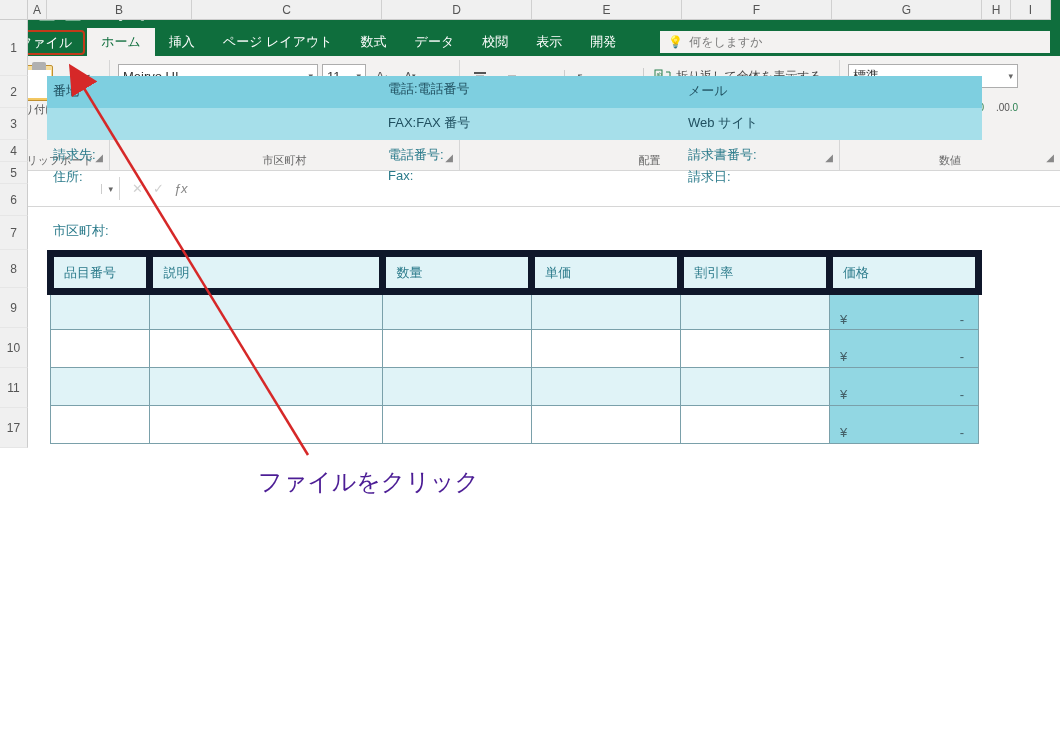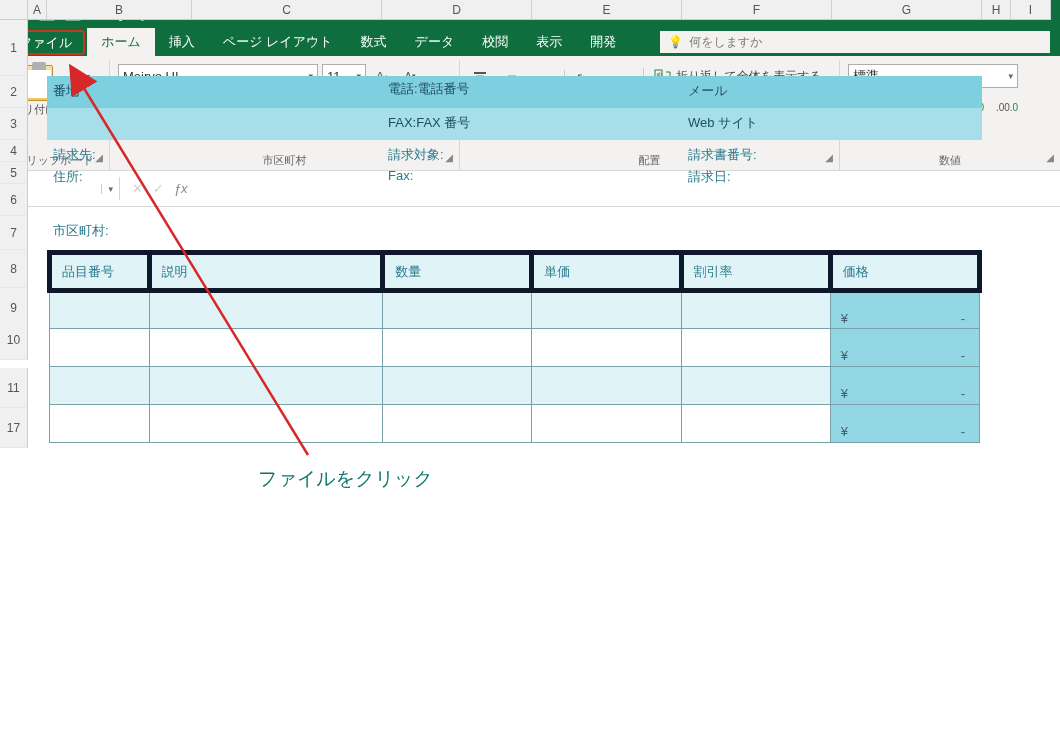--- a/index.html
+++ b/index.html
@@ -57,29 +57,29 @@
 
 
 .company-banner { position: absolute; background: #2a6b7a; color: #fff; font-size: 26px; font-weight: bold; display: flex; align-items: center; padding-left: 28px; }
 .info-row { position: absolute; font-size: 13px; color: #205060; }
 .info-bg1 { background: #7ecfe0; }
 .info-bg2 { background: #a6dfea; }
 .label-teal { color: #2a7a8a; }
 
 .inv-table { position: absolute; border-collapse: collapse; }
 .inv-table td { border: 1px solid #7aa0aa; padding: 0 10px; font-size: 13px; height: 38px; }
-.inv-table .hdr td { background: #e0f3f7; color: #2a7a8a; font-weight: normal; border: 5px solid #0f172a; }
+.inv-table .hdr td { background: #e0f3f7; color: #2a7a8a; font-weight: normal; border: 7px solid #0f172a; }
 .inv-table .odd td { background: #e0f3f7; }
 .inv-table .even td { background: #fff; }
 .inv-table .price { background: #92d7e3 !important; color: #446068; position: relative; }
 .inv-table .price .yen { position: absolute; left: 10px; }
 .inv-table .price .dash { position: absolute; right: 14px; }
 
 
-.anno-text { position: absolute; color: #0f766e; font-size: 19px; }
+.anno-text { position: absolute; color: #4c1d95; font-size: 24px; }
 .arrow-svg { position: absolute; pointer-events: none; }
 
 </style>
 </head>
 <body>
 
 <div class="titlebar">
   <div class="qat">
     <div class="btn">
         <svg width="16" height="16" viewBox="0 0 16 16">
@@ -373,32 +373,32 @@
     </div>
     <div class="rowhead" style="position:absolute;left:0;top:20px;height:56px">1</div>
     <div class="rowhead" style="position:absolute;left:0;top:76px;height:32px">2</div>
     <div class="rowhead" style="position:absolute;left:0;top:108px;height:32px">3</div>
     <div class="rowhead" style="position:absolute;left:0;top:140px;height:22px">4</div>
     <div class="rowhead" style="position:absolute;left:0;top:162px;height:22px">5</div>
     <div class="rowhead" style="position:absolute;left:0;top:184px;height:32px">6</div>
     <div class="rowhead" style="position:absolute;left:0;top:216px;height:34px">7</div>
     <div class="rowhead" style="position:absolute;left:0;top:250px;height:38px">8</div>
     <div class="rowhead" style="position:absolute;left:0;top:288px;height:40px">9</div>
-    <div class="rowhead" style="position:absolute;left:0;top:320px;height:40px">10</div>
+    <div class="rowhead" style="position:absolute;left:0;top:328px;height:40px">10</div>
     <div class="rowhead" style="position:absolute;left:0;top:368px;height:40px">11</div>
     <div class="rowhead" style="position:absolute;left:0;top:408px;height:40px">17</div>
     <div class="info-row info-bg1" style="left:47px;top:76px;width:935px;height:32px"></div>
     <div class="info-row info-bg2" style="left:47px;top:108px;width:935px;height:32px"></div>
     <div class="info-row " style="left:53px;top:82px">番地</div>
     <div class="info-row " style="left:388px;top:80px">電話:電話番号</div>
     <div class="info-row " style="left:688px;top:82px">メール</div>
     <div class="info-row " style="left:388px;top:114px">FAX:FAX 番号</div>
     <div class="info-row " style="left:688px;top:114px">Web サイト</div>
     <div class="info-row label-teal" style="left:53px;top:146px">請求先:</div>
-    <div class="info-row label-teal" style="left:388px;top:146px">請求対象:</div>
+    <div class="info-row label-teal" style="left:388px;top:146px">電話番号:</div>
     <div class="info-row label-teal" style="left:688px;top:146px">請求書番号:</div>
     <div class="info-row label-teal" style="left:53px;top:168px">住所:</div>
     <div class="info-row label-teal" style="left:388px;top:168px">Fax:</div>
     <div class="info-row label-teal" style="left:688px;top:168px">請求日:</div>
     <div class="info-row label-teal" style="left:53px;top:222px">市区町村:</div>
     <table class="inv-table" style="left:47px;top:250px;width:935px">
       <tbody>
         <tr class="hdr">
           <td style="width:100px">品目番号</td>
           <td style="width:235px">説明</td>

